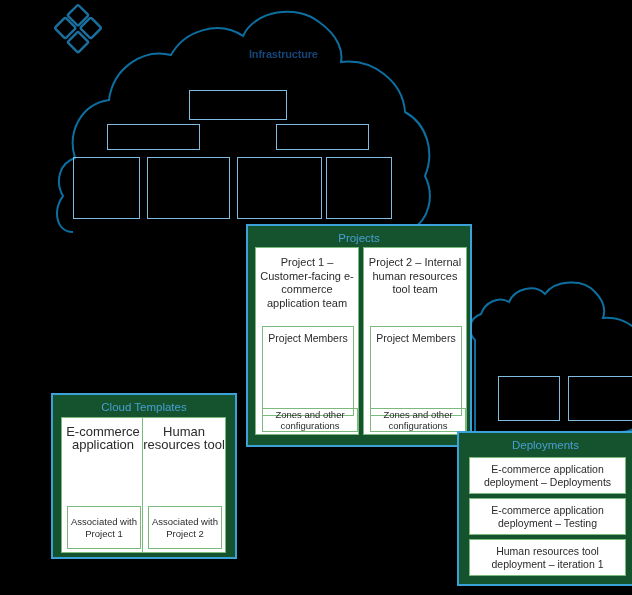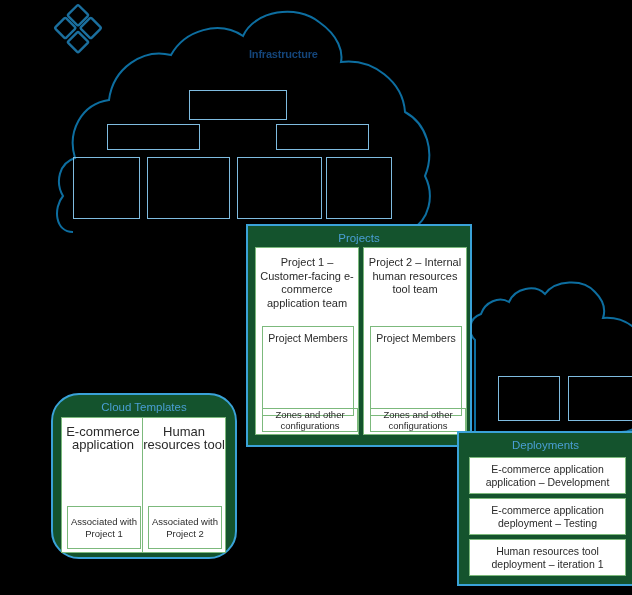--- a/index.html
+++ b/index.html
@@ -172,21 +172,21 @@
   #deploy-card-1 { top: 65px; }
   #deploy-card-2 { top: 106px; }
   .deploy-text {
     color: #2a2a2a;
     font-size: 10.5px;
     line-height: 13px;
     text-align: center;
     padding: 0 3px;
   }
   #projects-panel { z-index: 5; }
-  #templates-panel { z-index: 6; border-radius: 28px; }
+  #templates-panel { z-index: 6; }
   #deployments-panel { z-index: 7; }
 </style>
 </head>
 <body>
 
 <div id="stage">
 
   <svg id="art" viewBox="0 0 632 595" width="632" height="595">
 
     <g transform="translate(35,28) rotate(45)" fill="none" stroke="#1b6f9e" stroke-width="2.4">
@@ -334,21 +334,21 @@
       <div class="assoc-box">
         <div class="assoc-text">Associated with Project 2</div>
       </div>
     </div>
   </div>
 
   <div class="panel" id="deployments-panel">
     <div class="panel-title">Deployments</div>
 
     <div class="deploy-card" id="deploy-card-0">
-      <div class="deploy-text">E-commerce application application – Development</div>
+      <div class="deploy-text">E-commerce application deployment – Deployments</div>
     </div>
     <div class="deploy-card" id="deploy-card-1">
       <div class="deploy-text">E-commerce application deployment – Testing</div>
     </div>
     <div class="deploy-card" id="deploy-card-2">
       <div class="deploy-text">Human resources tool deployment – iteration 1</div>
     </div>
   </div>
 
 </div>

